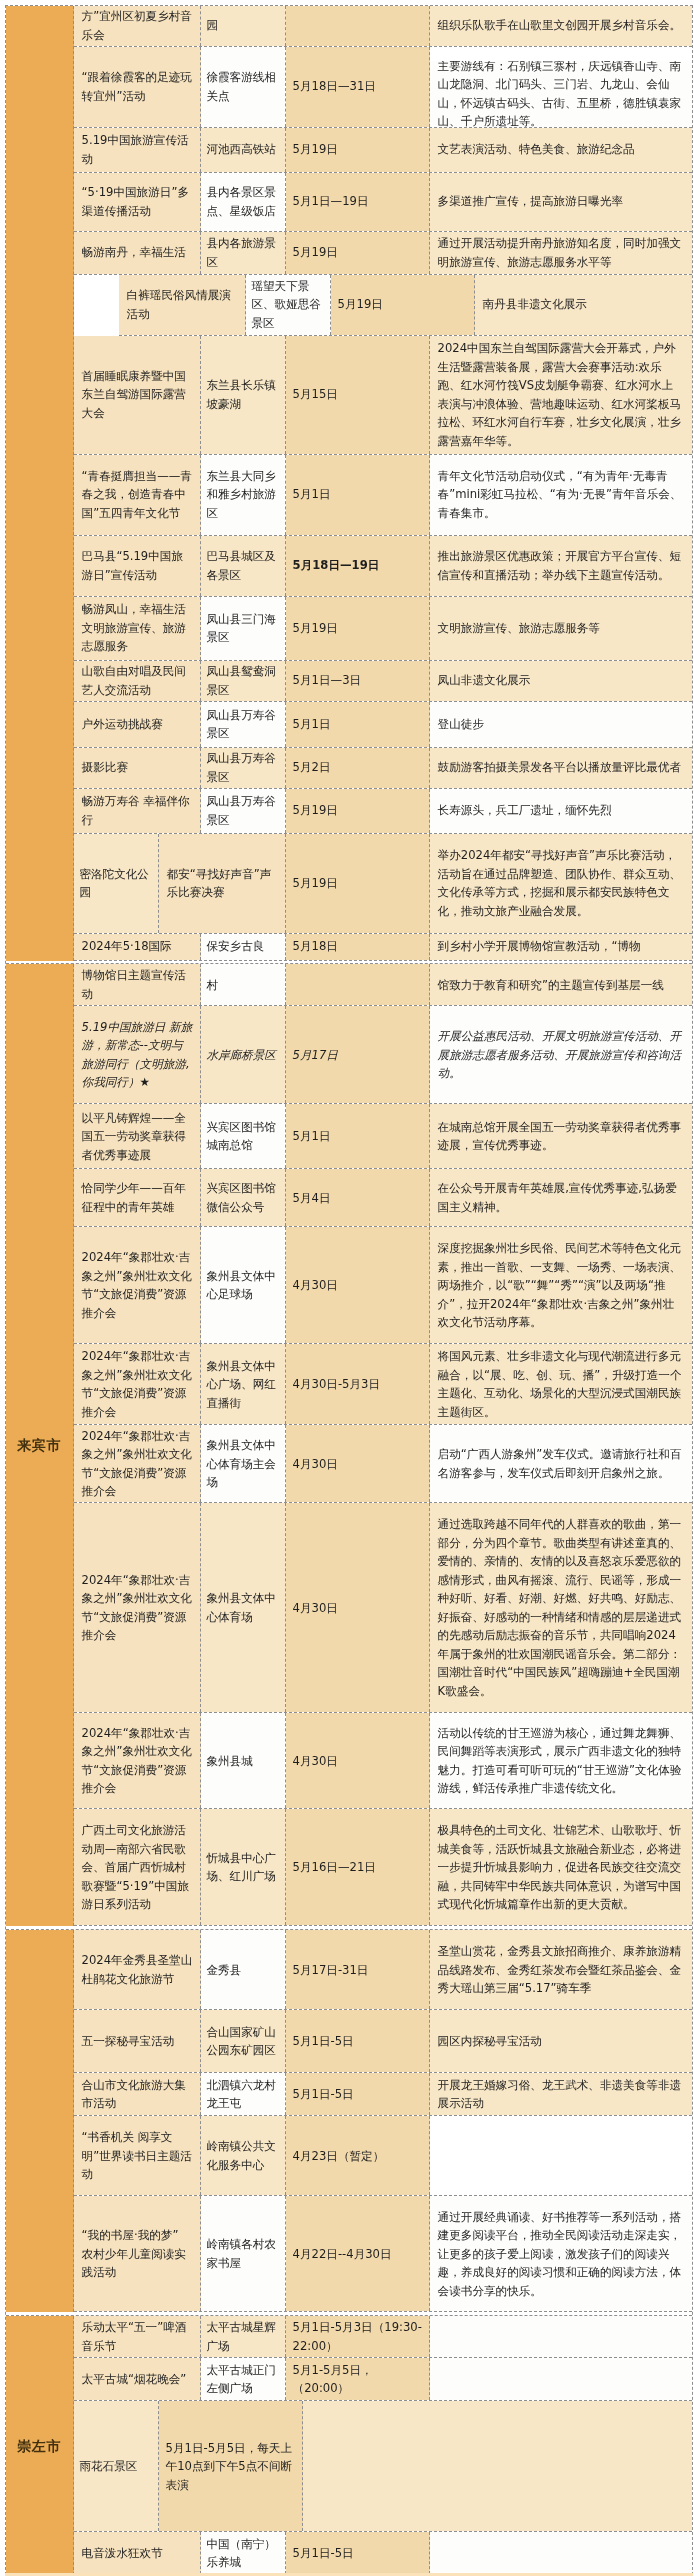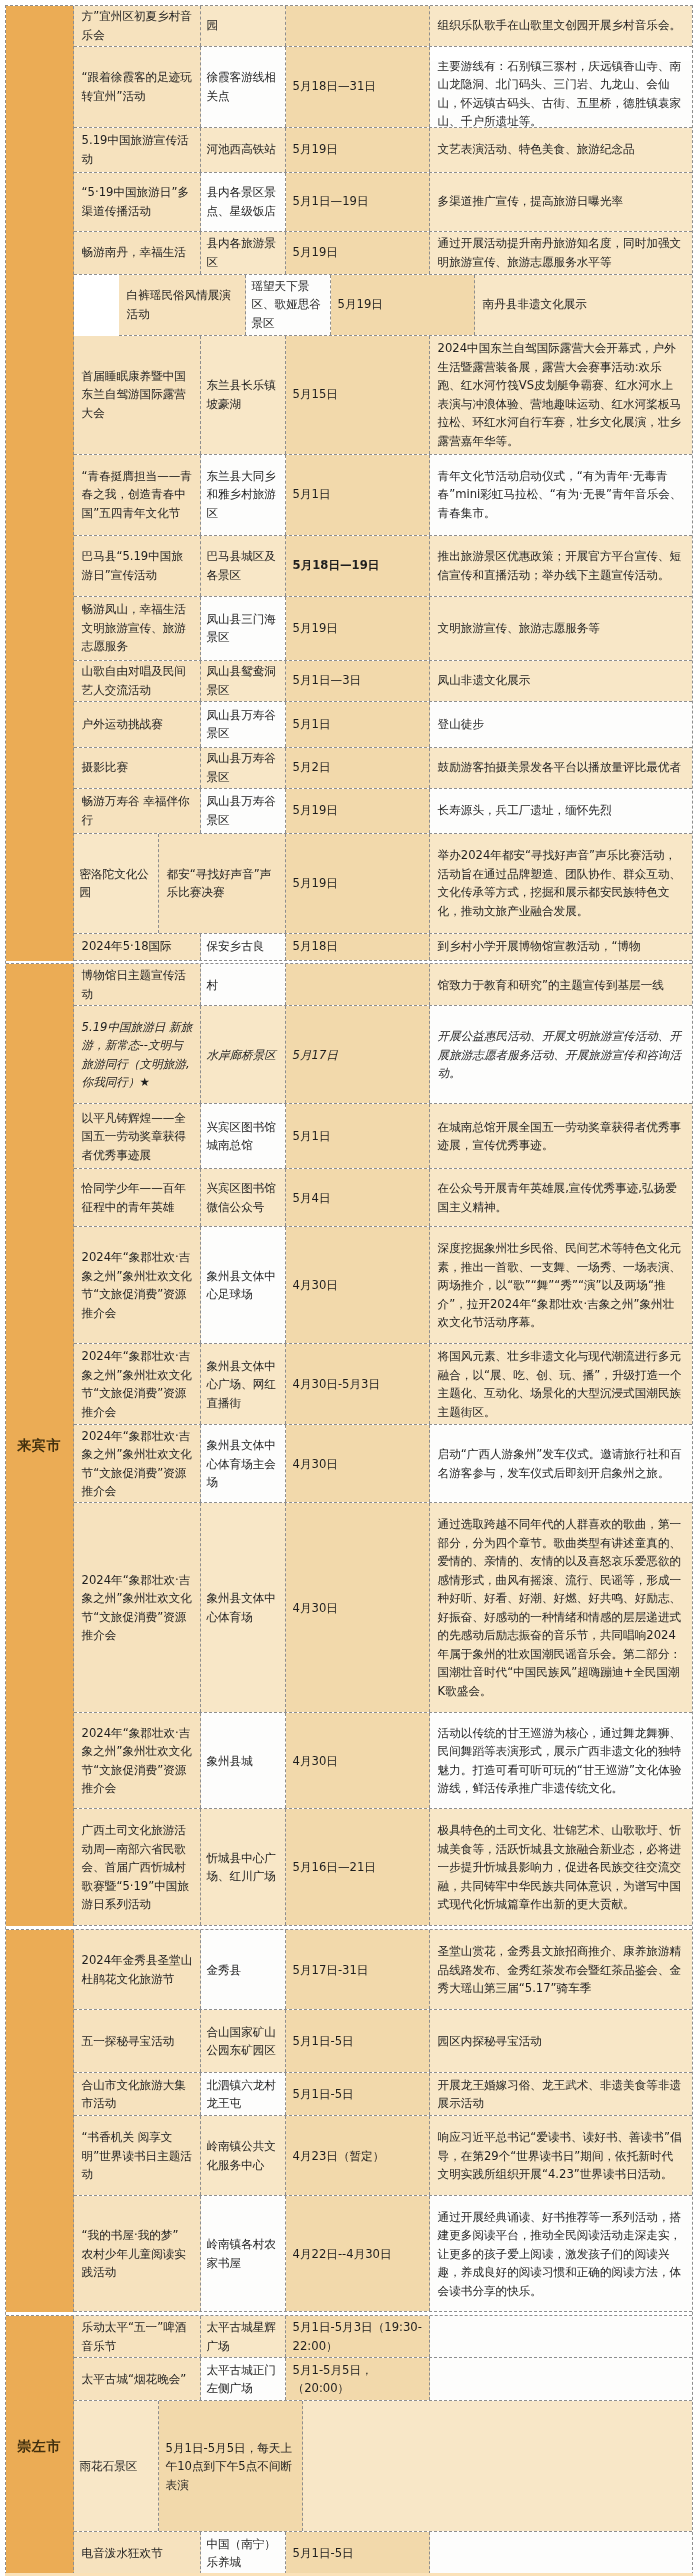--- a/index.html
+++ b/index.html
@@ -483,23 +483,20 @@
           <div class="row" style="height: 80px;">
             <div class="cell c-title" style="background: rgb(246, 226, 190);">
               <div>“书香机关 阅享文明”世界读书日主题活动</div>
             </div>
             <div class="cell c-loc" style="background: rgb(248, 231, 199);">
               <div>岭南镇公共文化服务中心</div>
             </div>
             <div class="cell c-date" style="background: rgb(242, 217, 171);">
               <div>4月23日（暂定）</div>
             </div>
-            <div class="cell c-desc" style="background: rgb(248, 231, 199);">
-              <div>响应习近平总书记“爱读书、读好书、善读书”倡导，在第29个“世界读书日”期间，依托新时代文明实践所组织开展“4.23”世界读书日活动。</div>
-            </div>
           </div>
           <div class="row" style="height: 116px;">
             <div class="cell c-title" style="background: rgb(246, 226, 190);">
               <div>“我的书屋·我的梦” 农村少年儿童阅读实践活动</div>
             </div>
             <div class="cell c-loc" style="background: rgb(253, 253, 252);">
               <div>岭南镇各村农家书屋</div>
             </div>
             <div class="cell c-date" style="background: rgb(242, 217, 171);">
               <div>4月22日--4月30日</div>

